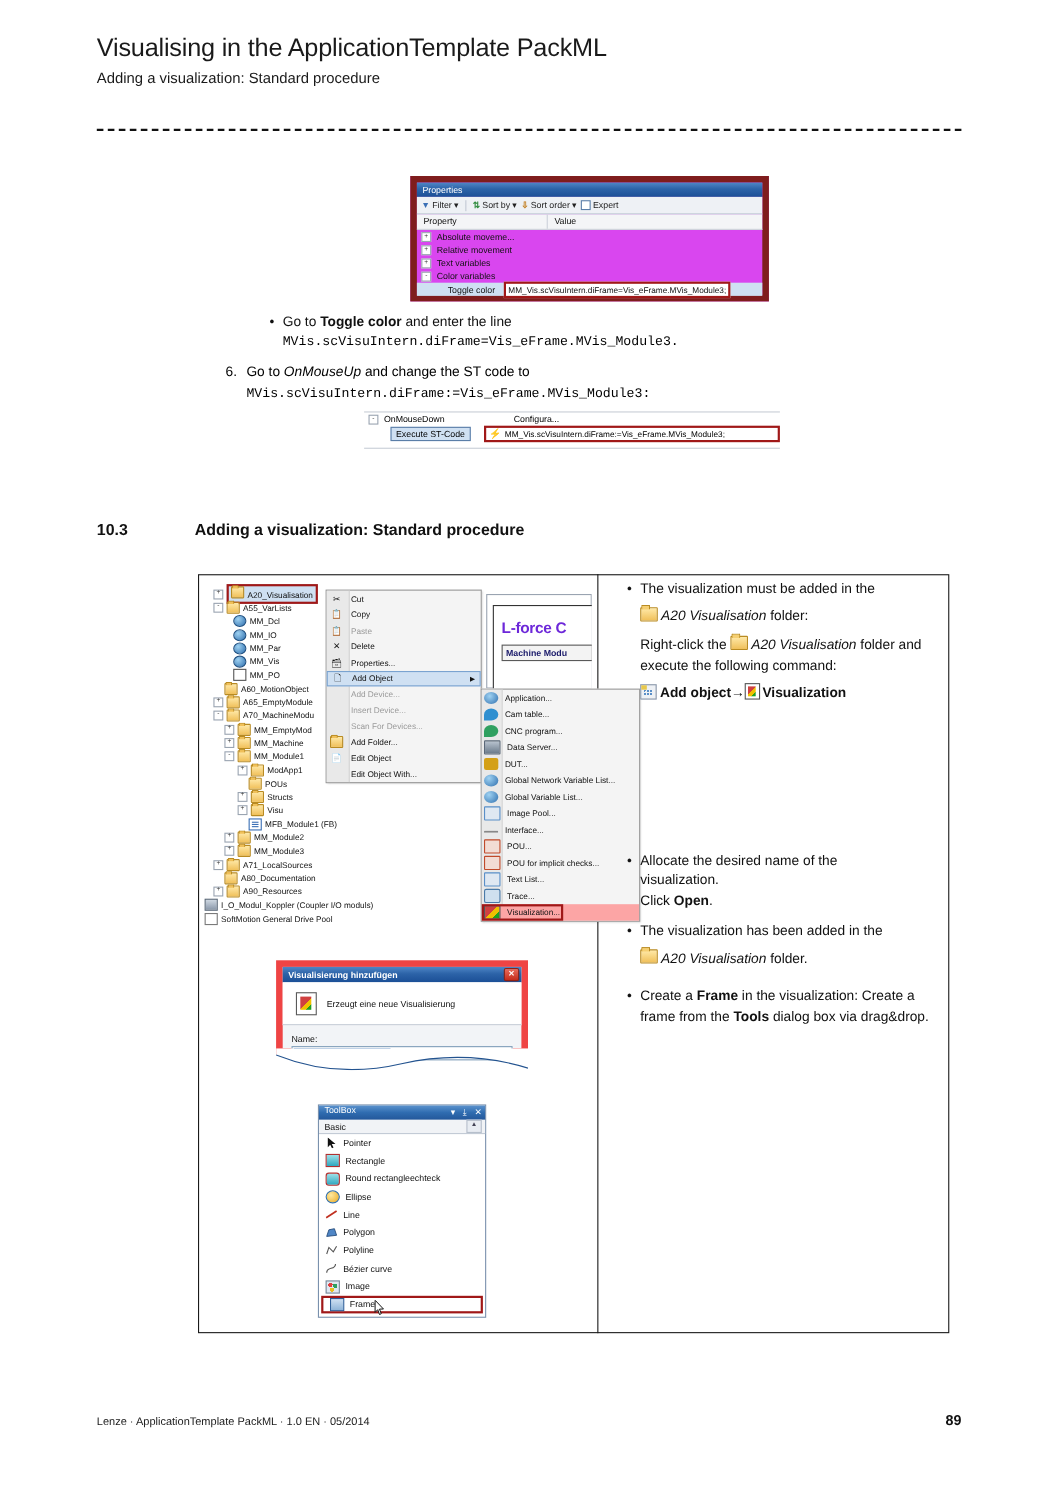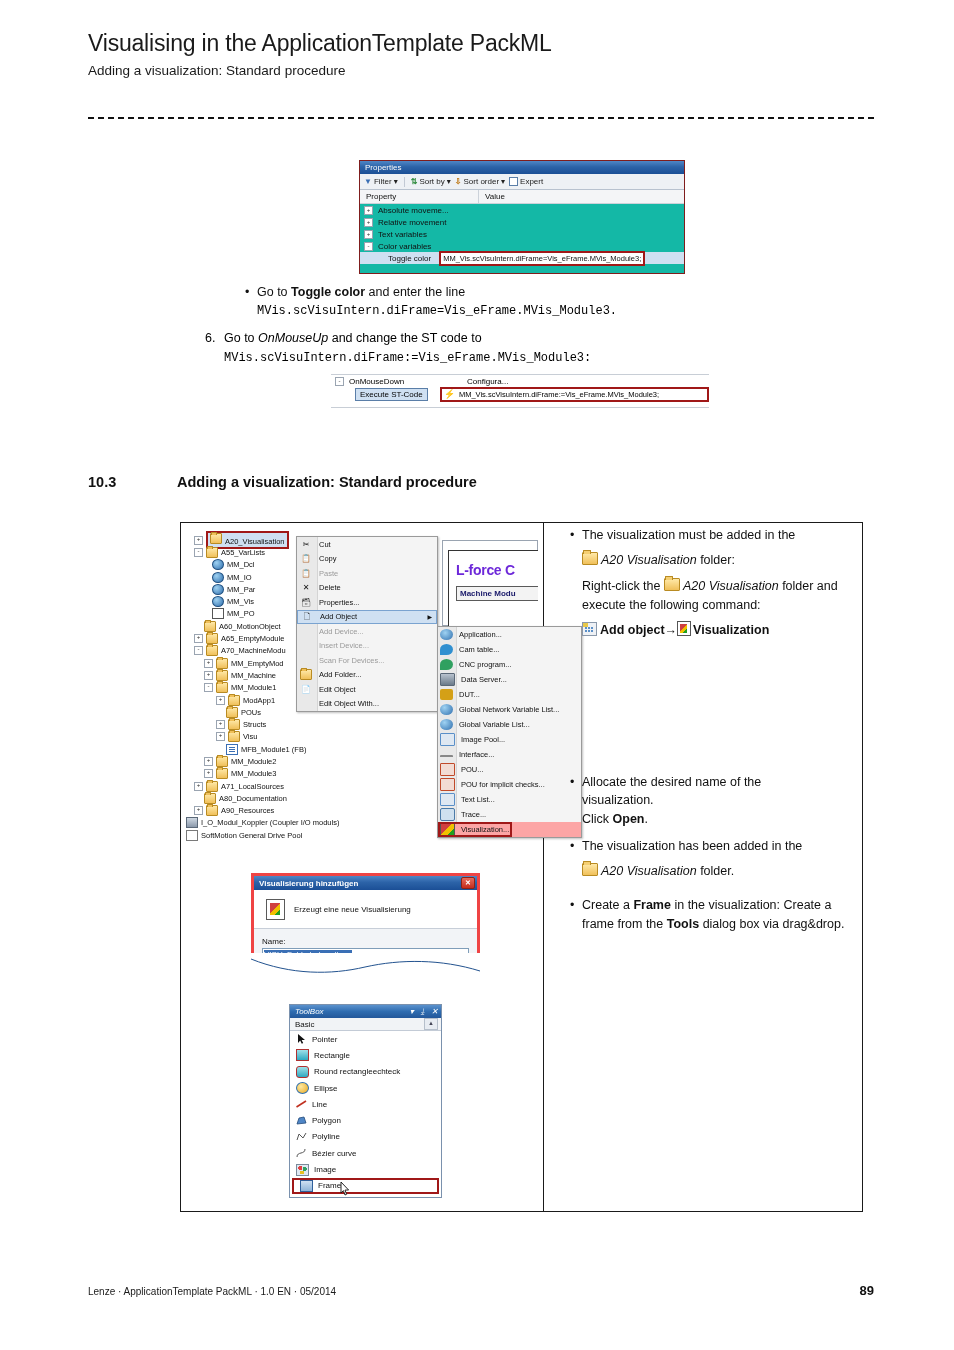--- a/index.html
+++ b/index.html
@@ -11,22 +11,22 @@
   .page{position:relative;width:954px;height:1350px;overflow:hidden;}
 
   
   .hdr{position:absolute;left:88px;top:28px;width:790px;}
   .hdr-title{font-size:23px;font-weight:400;letter-spacing:-0.2px;color:#1a1a1a;line-height:30px;}
   .hdr-sub{font-size:13.5px;color:#1a1a1a;margin-top:4px;line-height:18px;}
   .rule-dashed{position:absolute;left:88px;top:117px;width:786px;height:0;
     border-top:2px dashed #111;}
 
   
-  .propwin{position:absolute;left:359px;top:160px;width:326px;height:114px;
-    border:1px solid #7f1d1d;background:#14b8a6;box-sizing:border-box;}
+  .propwin{position:absolute;left:373px;top:160px;width:326px;height:114px;
+    border:6px solid #7f1d1d;background:#d946ef;box-sizing:border-box;}
   .prop-title{height:13px;line-height:13px;padding-left:5px;font-size:8px;color:#fff;
     background:linear-gradient(to bottom,#4f86c6 0%,#2c63a8 45%,#1b4f96 100%);}
   .prop-toolbar{height:15px;border-bottom:1px solid #b8c2cf;background:#eef1f5;
     font-size:8px;color:#222;display:flex;align-items:center;gap:4px;padding:0 4px;}
   .prop-toolbar .sep{width:1px;height:10px;background:#c2c9d4;margin:0 2px;}
   .tb-item{display:flex;align-items:center;gap:2px;white-space:nowrap;}
   .glyph{font-size:8px;line-height:1;}
   .g-filter{color:#3a6fb5;font-weight:bold;}
   .g-sortby{color:#2e8b3d;font-weight:bold;}
   .g-sortorder{color:#c07a18;font-weight:bold;}
@@ -123,21 +123,21 @@
   .lf-outer{position:absolute;left:8px;top:6px;right:0;bottom:0;border:1px solid #9aa4b1;background:#fff;}
   .lf-inner{position:absolute;left:14px;top:16px;right:-10px;bottom:-10px;border:1px solid #333;background:#fff;}
   .lf-title{position:absolute;left:22px;top:28px;font-size:14px;font-weight:bold;color:#6d28d9;
     letter-spacing:-0.3px;white-space:nowrap;}
   .lf-btn{position:absolute;left:22px;top:52px;width:78px;height:13px;border:1px solid #5a5a5a;
     background:#f3f3f3;font-size:8px;font-weight:bold;color:#1a1a6a;line-height:13px;padding-left:3px;
     white-space:nowrap;overflow:hidden;}
 
   
   .dlg{position:absolute;left:251px;top:873px;width:229px;height:100px;}
-  .dlg-frame{position:absolute;left:0;top:0;width:229px;height:86px;border:3px solid #ef4444;
+  .dlg-frame{position:absolute;left:0;top:0;width:229px;height:86px;border:6px solid #ef4444;
     background:#f2f4f7;box-sizing:border-box;}
   .dlg-title{height:14px;display:flex;align-items:center;justify-content:space-between;
     background:linear-gradient(to bottom,#4f86c6 0%,#2c63a8 45%,#1b4f96 100%);
     color:#fff;font-size:8px;font-weight:bold;padding:0 2px 0 5px;}
   .dlg-close{width:12px;height:10px;background:linear-gradient(to bottom,#e86a5a,#c42c1c);
     border:1px solid #8e2114;border-radius:2px;color:#fff;font-size:7px;line-height:9px;
     text-align:center;font-weight:bold;}
   .dlg-body{height:38px;background:#fff;border-bottom:1px solid #c7ced8;display:flex;
     align-items:center;padding-left:12px;gap:9px;}
   .dlg-icon{width:17px;height:19px;background:#fff;border:1px solid #5a5a5a;position:relative;}
@@ -147,23 +147,23 @@
   .dlg-field{padding:8px 8px 0 8px;}
   .dlg-lbl{font-size:8px;color:#111;margin-bottom:2px;}
   .dlg-input{height:11px;border:1px solid #7f9db9;background:#fff;font-size:8px;
     line-height:11px;padding-left:1px;}
   .dlg-input .selv{background:#3a6fb5;color:#fff;}
   .torn{position:absolute;left:0;top:80px;width:229px;height:20px;}
 
   
   .tbx{position:absolute;left:289px;top:1004px;width:153px;height:194px;
     border:1px solid #7a91ad;background:#fff;box-sizing:border-box;}
-  .tbx-title{height:13px;display:flex;align-items:center;justify-content:space-between;
+  .tbx-title{height:13px;display:flex;justify-content:space-between;
     background:linear-gradient(to bottom,#5b92cd 0%,#2f6cb0 50%,#23579a 100%);
-    color:#fff;font-size:8px;padding:0 3px 0 5px;font-style:italic;}
+    color:#fff;font-size:8px;padding:0 3px 0 5px;}
   .tbx-btns{display:flex;gap:7px;align-items:center;font-size:8px;}
   .tbx-sub{height:12px;display:flex;align-items:center;justify-content:space-between;
     border-bottom:1px solid #c3cbd6;background:#f1f3f6;font-size:8px;padding:0 3px 0 5px;color:#111;}
   .tbx-scroll{width:12px;height:10px;border:1px solid #b6bfcb;background:#e8ecf2;
     font-size:6px;text-align:center;line-height:9px;color:#445;}
   .tbx-item{height:16.3px;display:flex;align-items:center;padding-left:6px;font-size:8px;
     color:#111;gap:5px;position:relative;}
   .tbx-ico{width:11px;height:10px;flex:0 0 auto;position:relative;display:inline-block;}
   .tbx-last{border:2px solid #a01818;box-sizing:border-box;margin:0 2px;height:16px;}
   .cursor-arrow{position:absolute;left:46px;top:2px;width:0;height:0;}

